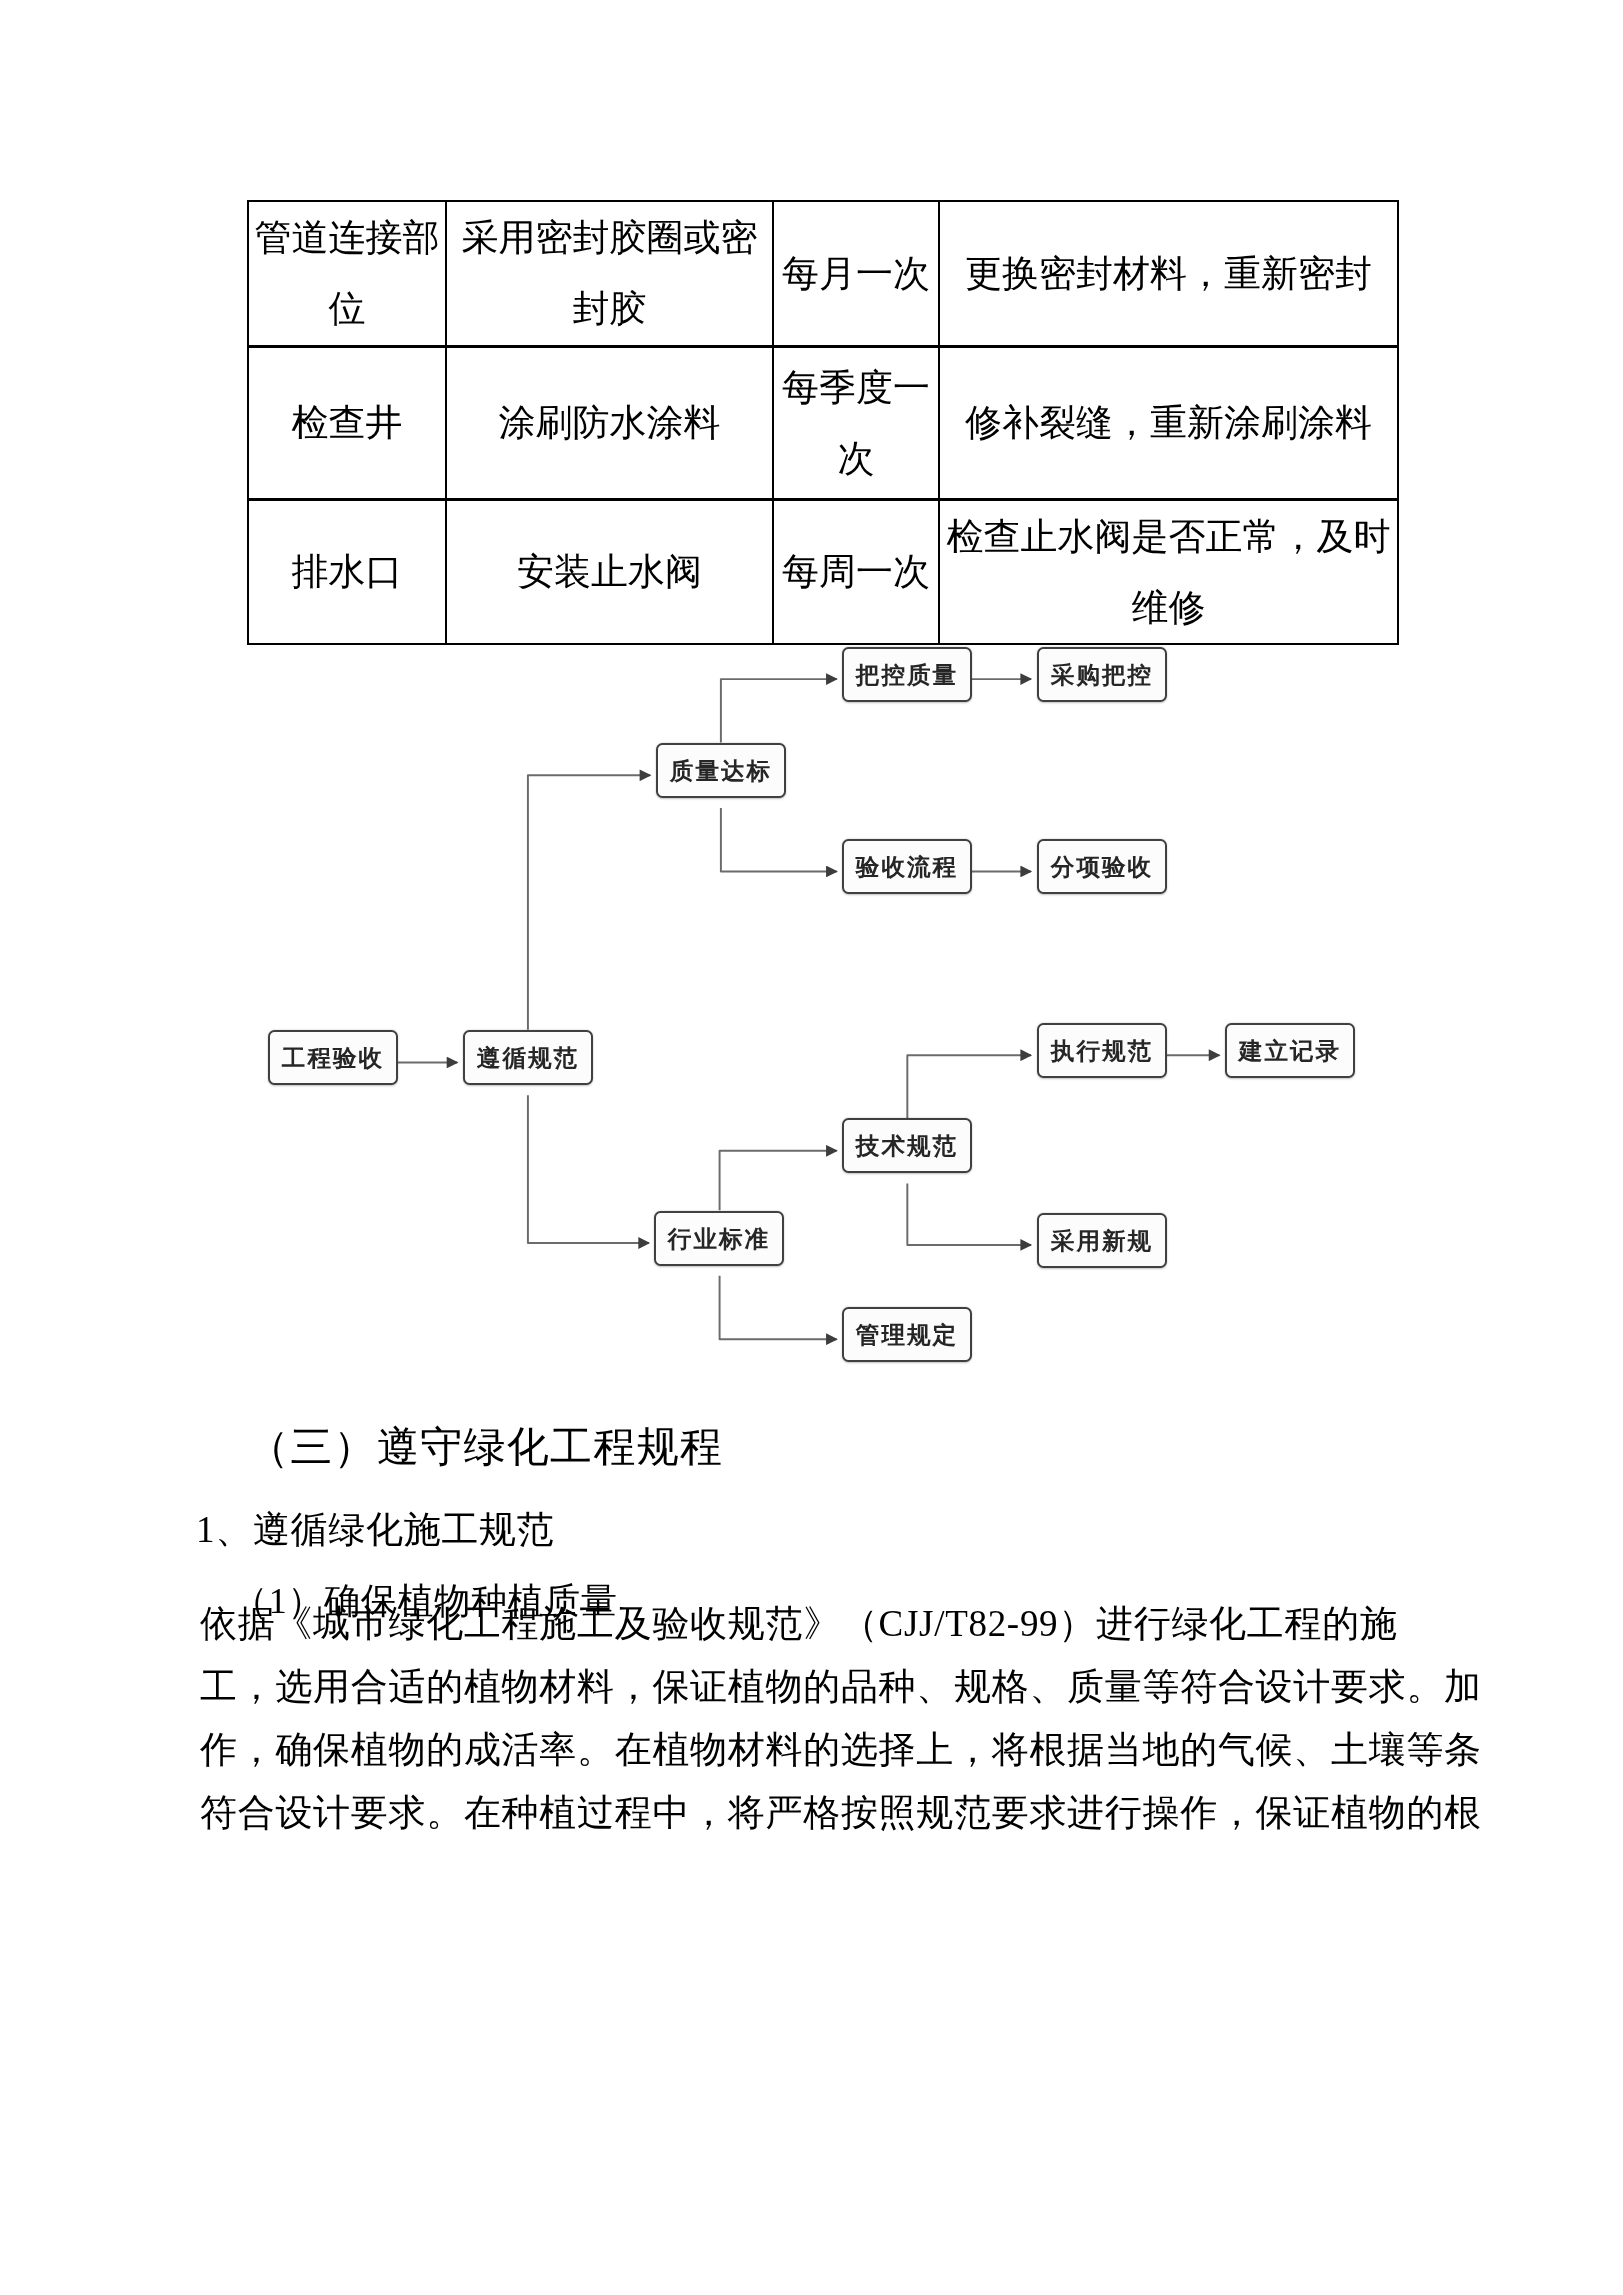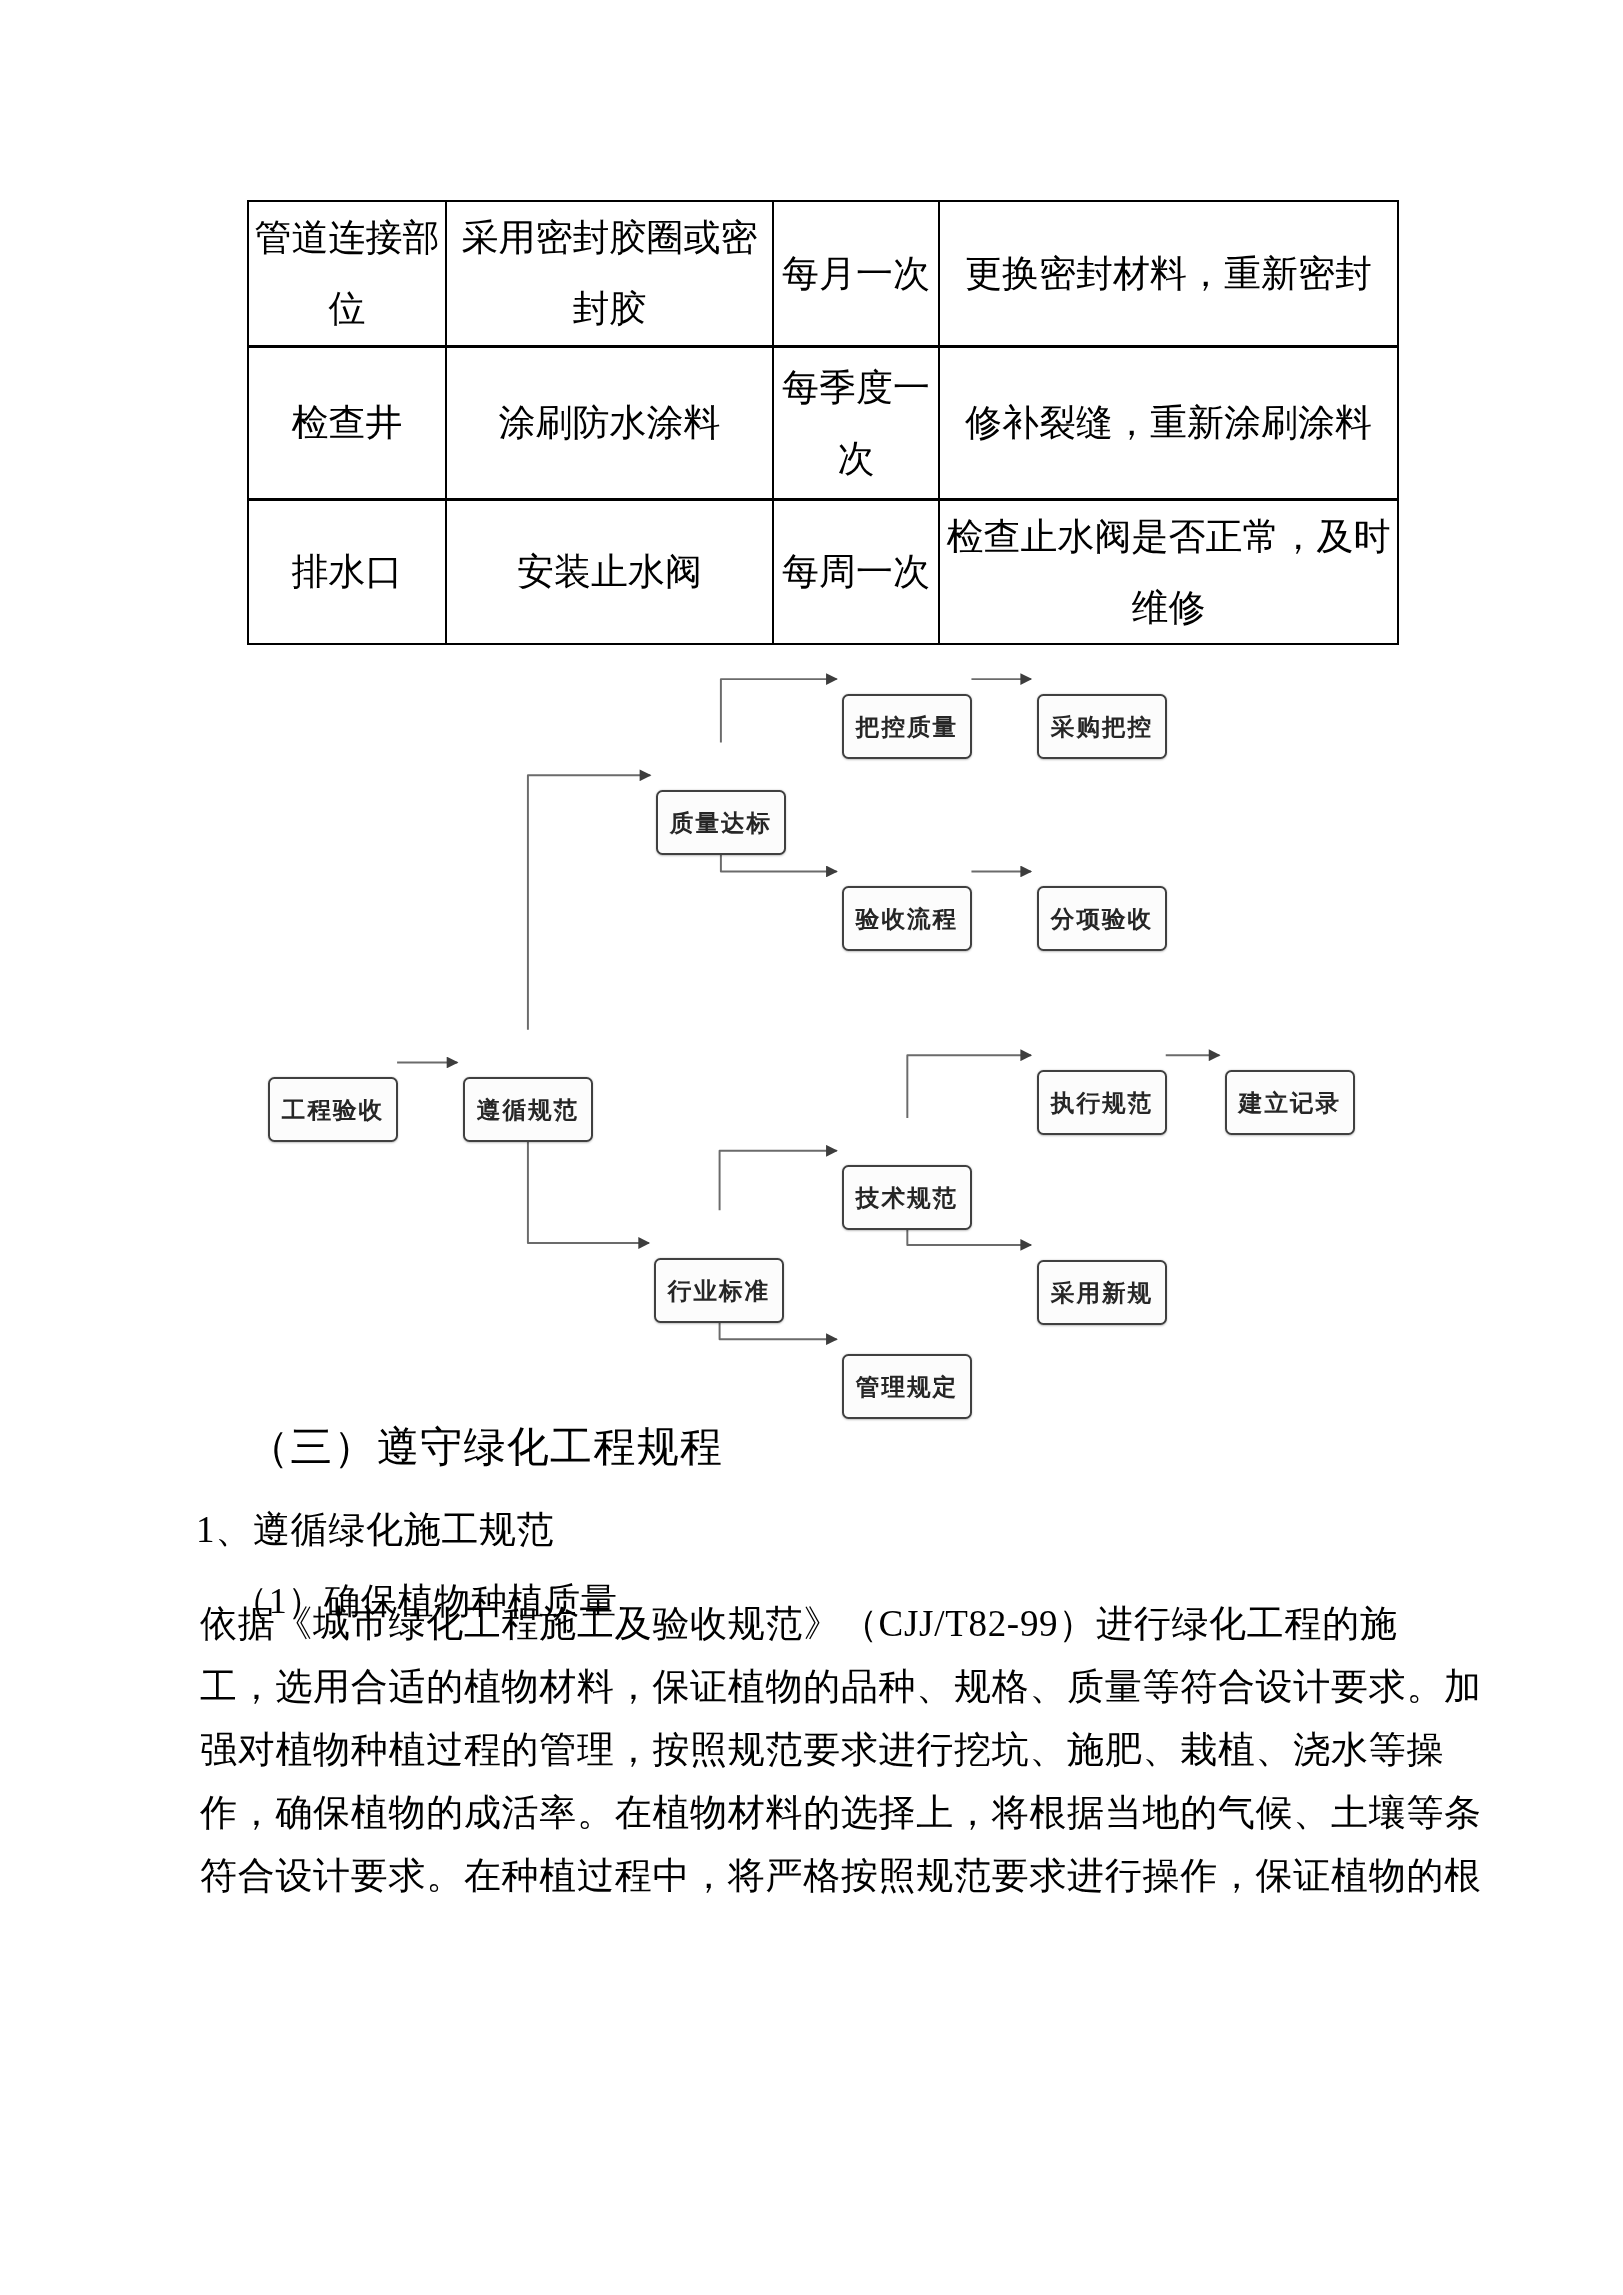--- a/index.html
+++ b/index.html
@@ -25,29 +25,29 @@
     padding:0 5.2px;
     word-break:break-all;
   }
   .maintenance-table tr:first-child td{border-top-width:2.6px;}
   .maintenance-table tr:last-child td{border-bottom-width:2.6px;}
   .maintenance-table td:first-child{border-left-width:2.6px;}
   .maintenance-table td:last-child{border-right-width:2.6px;text-align:center;}
   
   .flow-edges{position:absolute;left:0;top:0;pointer-events:none;}
   .flow-node{
-    position:absolute;width:130px;height:65px;
+    position:absolute;width:130px;height:55px;
     box-sizing:border-box;
     border:2px solid #404040;border-radius:6.5px;
     background:#fcfcfc;
     box-shadow:0 0.7px 2px rgba(0,0,0,0.25);
     display:flex;align-items:center;justify-content:center;
     font-family:"Liberation Sans","DejaVu Sans",sans-serif;
     font-size:23.6px;font-weight:600;color:#262626;
-    letter-spacing:2px;white-space:nowrap;margin-top:47px;
+    letter-spacing:2px;white-space:nowrap;
   }
   
   .sec-heading{
     position:absolute;left:247px;top:1419px;
     font-size:42px;letter-spacing:1.3px;white-space:nowrap;
   }
   .sec-item{
     position:absolute;left:196px;top:1505px;
     font-size:37px;letter-spacing:0.7px;white-space:nowrap;
   }
@@ -132,19 +132,18 @@
   <div class="flow-node" style="left:654px;top:1211px">行业标准</div>
   <div class="flow-node" style="left:842px;top:1307px">管理规定</div>
 
   <div class="sec-heading">（三）遵守绿化工程规程</div>
   <div class="sec-item">1、遵循绿化施工规范</div>
   <div class="sec-subitem">（1）确保植物种植质量</div>
 
   <div class="sec-paragraph">
     <div class="p-line indent">依据《城市绿化工程施工及验收规范》（CJJ/T82-99）进行绿化工程的施</div>
     <div class="p-line">工，选用合适的植物材料，保证植物的品种、规格、质量等符合设计要求。加</div>
-    <div class="p-line">强对植物种植过程的管理，按照规范要求进行挖坑、施肥、栽植、浇水等操</div>
     <div class="p-line">作，确保植物的成活率。在植物材料的选择上，将根据当地的气候、土壤等条</div>
     <div class="p-line">符合设计要求。在种植过程中，将严格按照规范要求进行操作，保证植物的根</div>
   </div>
 
 </div>
 
 
 </body></html>

